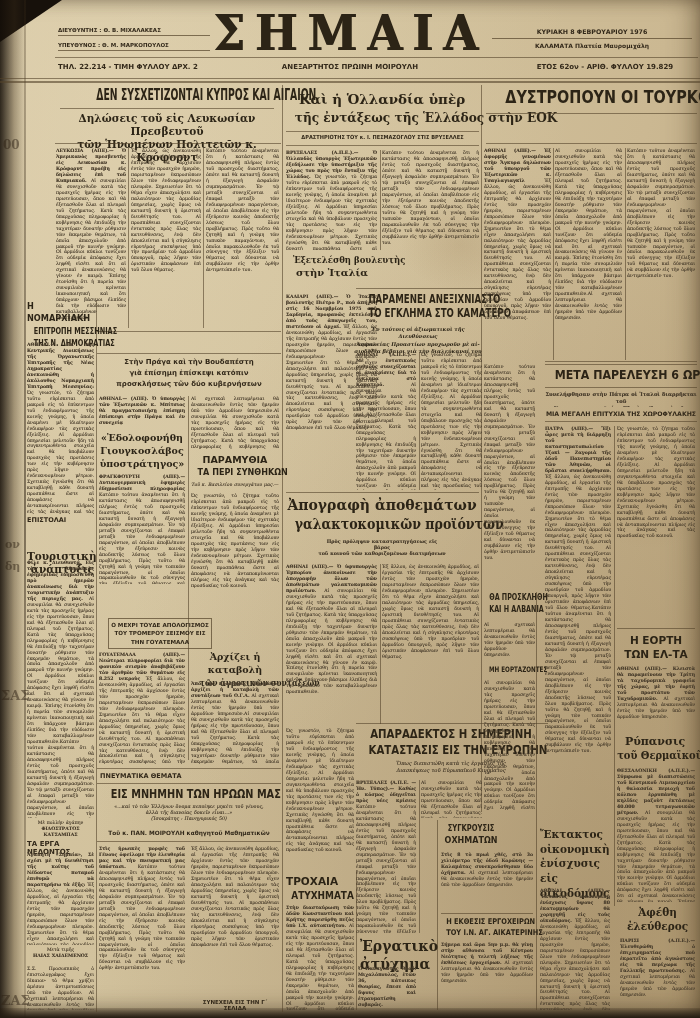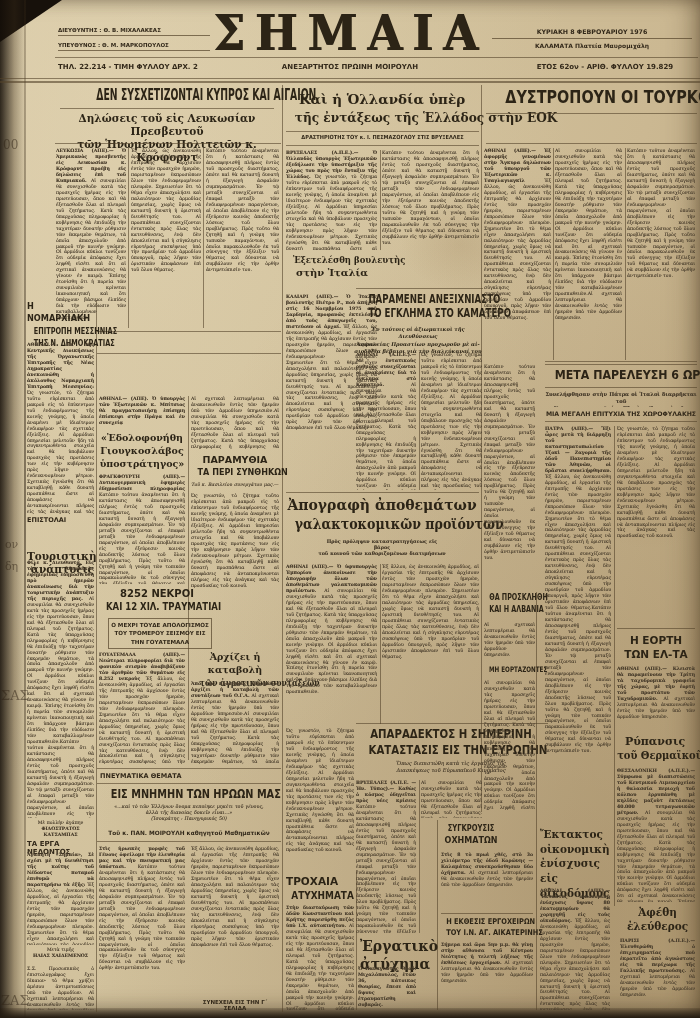--- a/index.html
+++ b/index.html
@@ -20,21 +20,21 @@
   .nw{white-space:nowrap;}
   .cx62{transform:scaleX(.62);transform-origin:center;}
   .cx75{transform:scaleX(.75);transform-origin:center;}
   .cx80{transform:scaleX(.80);transform-origin:center;}
   .cx85{transform:scaleX(.85);transform-origin:center;}
   .cx90{transform:scaleX(.90);transform-origin:center;}
   .rule{position:absolute;background:rgba(84,67,42,.6);}
   .vr{width:1px;}
   .hr{height:1px;}
   .kick{font-family:"DejaVu Sans",sans-serif;font-weight:bold;color:#33291a;}
-  .subtle{color:rgba(45,33,20,.5);font-family:"DejaVu Serif",serif;font-weight:normal;}
+  .subtle{color:rgba(45,33,20,.5);font-family:"DejaVu Serif",serif;font-weight:bold;}
   .stain{position:absolute;border-radius:50%;pointer-events:none;}
 </style>
 </head>
 <body>
 
 <div id="page">
 
   <div class="abs" style="left:0;top:0;width:0;height:0;border-top:42px solid #17110b;border-right:62px solid transparent;"></div>
   <div class="abs" style="left:0;top:0;width:26px;height:1018px;background:linear-gradient(90deg,rgba(20,14,8,.85),rgba(60,45,25,.35) 55%,rgba(0,0,0,0));"></div>
   <div class="abs" style="left:24px;top:0;width:2px;height:1018px;background:linear-gradient(180deg,rgba(60,45,25,.25),rgba(40,28,14,.5),rgba(60,45,25,.2));"></div>
@@ -113,42 +113,43 @@
   <div class="rule hr" style="left:486px;top:113px;width:211px;"></div>
   <div class="rule hr" style="left:486px;top:143px;width:211px;"></div>
   <div class="abs bodytext" style="left:484px;top:148px;width:67px;height:212px;"><span class="ld">ΑΘΗΝΑΙ (ΑΠΕ).— Ἐξ ἀφορμῆς γενομένων στὴν Ἄγκυρα δηλώσεων τοῦ ὑπουργοῦ τῶν Ἐξωτερικῶν κ. Τσαγλαγιαγκὶλ </span><span>Ἐξ ἄλλου, ὡς ἀνεκοινώθη ἁρμοδίως, αἱ ἐργασίαι τῆς ἐπιτροπῆς θὰ ἀρχίσουν ἐντὸς τῶν προσεχῶν ἡμερῶν, παρισταμένων ἐκπροσώπων ὅλων τῶν ἐνδιαφερομένων πλευρῶν. Σημειωτέον ὅτι τὸ θέμα εἶχεν ἀπασχολήσει καὶ παλαιότερον τὰς ἁρμοδίας ὑπηρεσίας, χωρὶς ὅμως νὰ καταστῇ δυνατὴ ἡ ὁριστικὴ διευθέτησίς του. Αἱ προσπάθειαι συνεχίζονται ἐντατικῶς πρὸς ὅλας τὰς κατευθύνσεις, ἐνῷ δὲν ἀποκλείεται καὶ ἡ σύγκλησις εὐρυτέρας συσκέψεως ὑπὸ τὴν προεδρίαν τοῦ ἁρμοδίου ὑπουργοῦ, πρὸς λῆψιν τῶν ὁριστικῶν ἀποφάσεων ἐπὶ τοῦ ὅλου θέματος.</span></div>
   <div class="abs bodytext" style="left:555px;top:148px;width:67px;height:212px;"><span>Αἱ συνομιλίαι θὰ συνεχισθοῦν κατὰ τὰς προσεχεῖς ἡμέρας εἰς τὴν πρωτεύουσαν, ὅπου καὶ θὰ ἐξετασθοῦν ὅλαι αἱ πλευραὶ τοῦ ζητήματος. Κατὰ τὰς ὑπαρχούσας πληροφορίας ἡ κυβέρνησις θὰ ἐπιδιώξῃ τὴν ταχυτέραν δυνατὴν ρύθμισιν τῶν ἐκκρεμῶν θεμάτων, τὰ ὁποῖα ἀπασχολοῦν ἀπὸ μακροῦ τὴν κοινὴν γνώμην. Οἱ ἁρμόδιοι κύκλοι τονίζουν ὅτι οὐδεμία ἀπόφασις ἔχει ληφθῆ εἰσέτι καὶ ὅτι αἱ σχετικαὶ ἀνακοινώσεις θὰ γίνουν ἐν καιρῷ. Ἐπίσης ἐτονίσθη ὅτι ἡ πορεία τῶν συνομιλιῶν κρίνεται ἱκανοποιητικὴ καὶ ὅτι ὑπάρχουν βάσιμοι ἐλπίδες διὰ τὴν εὐόδωσιν τῶν καταβαλλομένων προσπαθειῶν.</span><span>Αἱ σχετικαὶ λεπτομέρειαι θὰ ἀνακοινωθοῦν ἐντὸς τῶν ἡμερῶν ὑπὸ τῶν ἁρμοδίων ὑπηρεσιῶν.</span></div>
   <div class="abs bodytext" style="left:627px;top:148px;width:68px;height:212px;"><span>Κατόπιν τούτου ἀναμένεται ὅτι ἡ κατάστασις θὰ ἀποσαφηνισθῇ πλήρως ἐντὸς τοῦ προσεχοῦς διαστήματος, ὁπότε καὶ θὰ καταστῇ δυνατὴ ἡ ἐξαγωγὴ ἀσφαλῶν συμπερασμάτων. Ἐν τῷ μεταξὺ συνεχίζονται αἱ ἐπαφαὶ μεταξὺ τῶν ἐνδιαφερομένων παραγόντων, αἱ ὁποῖαι ἀποβλέπουν εἰς τὴν ἐξεύρεσιν κοινῶς ἀποδεκτῆς λύσεως τοῦ ὅλου προβλήματος. Πρὸς τοῦτο θὰ ζητηθῇ καὶ ἡ γνώμη τῶν τοπικῶν παραγόντων, οἱ ὁποῖοι παρακολουθοῦν ἐκ τοῦ σύνεγγυς τὴν ἐξέλιξιν τοῦ θέματος καὶ δύνανται νὰ συμβάλουν εἰς τὴν ὀρθὴν ἀντιμετώπισίν του.</span></div>
   <div class="rule vr" style="left:553px;top:148px;height:212px;"></div>
   <div class="rule vr" style="left:625px;top:148px;height:212px;"></div>
 
   <div class="rule hr" style="left:97px;top:331px;width:184px;"></div>
   <div class="rule hr" style="left:97px;top:353px;width:184px;"></div>
+  <div class="abs kick ctr" style="left:99px;top:357px;width:180px;font-size:7px;line-height:1.6;">
+    <div>Στὴν Πράγα καὶ τὴν Βουδαπέστη</div>
+      <div>γιὰ ἐπίσημη ἐπίσκεψι κατόπιν</div>
+      <div>προσκλήσεως τῶν δύο κυβερνήσεων</div>
+  </div>
   <div class="abs bodytext" style="left:99px;top:396px;width:86px;height:32px;"><span class="ld">ΑΘΗΝΑΙ.— (ΑΠΕ). Ὁ ὑπουργὸς τῶν Ἐξωτερικῶν κ. Μπίτσιος θὰ πραγματοποιήσῃ ἐπίσημη ἐπίσκεψι στὴν Πράγα καὶ ἐν συνεχείᾳ </span></div>
   <div class="abs bodytext" style="left:191px;top:396px;width:88px;height:54px;"><span>Αἱ σχετικαὶ λεπτομέρειαι θὰ ἀνακοινωθοῦν ἐντὸς τῶν ἡμερῶν ὑπὸ τῶν ἁρμοδίων ὑπηρεσιῶν.</span><span>Αἱ συνομιλίαι θὰ συνεχισθοῦν κατὰ τὰς προσεχεῖς ἡμέρας εἰς τὴν πρωτεύουσαν, ὅπου καὶ θὰ ἐξετασθοῦν ὅλαι αἱ πλευραὶ τοῦ ζητήματος. Κατὰ τὰς ὑπαρχούσας πληροφορίας ἡ κυβέρνησις θὰ ἐπιδιώξῃ τὴν ταχυτέραν δυνατὴν ρύθμισιν τῶν ἐκκρεμῶν θεμάτων, τὰ ὁποῖα ἀπασχολοῦν ἀπὸ μακροῦ τὴν κοινὴν γνώμην. Οἱ ἁρμόδιοι κύκλοι τονίζουν ὅτι οὐδεμία ἀπόφασις ἔχει ληφθῆ εἰσέτι καὶ ὅτι αἱ σχετικαὶ ἀνακοινώσεις θὰ γίνουν ἐν καιρῷ. Ἐπίσης ἐτονίσθη ὅτι ἡ πορεία τῶν συνομιλιῶν κρίνεται ἱκανοποιητικὴ καὶ ὅτι ὑπάρχουν βάσιμοι ἐλπίδες διὰ τὴν εὐόδωσιν τῶν καταβαλλομένων προσπαθειῶν.</span></div>
   <div class="rule vr" style="left:188px;top:396px;height:364px;"></div>
 
   <div class="abs h-serif ctr" style="left:99px;top:432px;width:86px;font-size:9.5px;line-height:1.35;">
     <div>«Ἐδολοφονήθη</div>
       <div>Γιουγκοσλάβος</div>
       <div>ὑποστράτηγος»</div>
   </div>
   <div class="abs bodytext" style="left:99px;top:474px;width:86px;height:110px;"><span class="ld">ΦΡΑΓΚΦΟΥΡΤΗ (ΑΠΕ).— Δυτικογερμανικὴ ἐφημερὶς ἐδημοσίευσε πληροφορίας </span><span>Κατόπιν τούτου ἀναμένεται ὅτι ἡ κατάστασις θὰ ἀποσαφηνισθῇ πλήρως ἐντὸς τοῦ προσεχοῦς διαστήματος, ὁπότε καὶ θὰ καταστῇ δυνατὴ ἡ ἐξαγωγὴ ἀσφαλῶν συμπερασμάτων. Ἐν τῷ μεταξὺ συνεχίζονται αἱ ἐπαφαὶ μεταξὺ τῶν ἐνδιαφερομένων παραγόντων, αἱ ὁποῖαι ἀποβλέπουν εἰς τὴν ἐξεύρεσιν κοινῶς ἀποδεκτῆς λύσεως τοῦ ὅλου προβλήματος. Πρὸς τοῦτο θὰ ζητηθῇ καὶ ἡ γνώμη τῶν τοπικῶν παραγόντων, οἱ ὁποῖοι παρακολουθοῦν ἐκ τοῦ σύνεγγυς τὴν ἐξέλιξιν τοῦ θέματος καὶ δύνανται νὰ συμβάλουν εἰς τὴν ὀρθὴν ἀντιμετώπισίν του.</span></div>
 
   <div class="abs h-sans ctr" style="left:191px;top:454px;width:88px;font-size:9.5px;line-height:1.3;">
     <div>ΠΑΡΑΜΥΘΙΑ</div>
       <div class="nw cx85">ΤΑ ΠΕΡΙ ΣΥΝΘΗΚΩΝ</div>
   </div>
   <div class="abs bodytext ctr" style="left:191px;top:482px;width:88px;height:8px;font-style:italic;"><span>Τοῦ κ. Βασιλείου συνεργάτου μας.— </span></div>
   <div class="abs bodytext" style="left:191px;top:493px;width:88px;height:152px;"><span>Ὡς γνωστόν, τὸ ζήτημα τοῦτο εὑρίσκεται ἀπὸ μακροῦ εἰς τὸ ἐπίκεντρον τοῦ ἐνδιαφέροντος τῆς κοινῆς γν­ώμης, ἡ ὁποία ἀναμένει μὲ ἰδιαίτερον ἐνδιαφέρον τὰς σχετικὰς ἐξελίξεις. Αἱ ἁρμόδιαι ὑπηρεσίαι μελετοῦν ἤδη τὰ συγκεντρωθέντα στοιχεῖα καὶ θὰ ὑποβάλουν προσεχῶς τὰς προτάσεις των εἰς τὴν κυβέρνησιν πρὸς λῆψιν τῶν ἐνδεικνυομένων μέτρων. Σχετικῶς ἐγνώσθη ὅτι θὰ καταβληθῇ κάθε δυνατὴ προσπάθεια ὥστε αἱ ἀποφάσεις νὰ ἀνταποκρίνωνται πλήρως εἰς τὰς ἀνάγκας καὶ τὰς προσδοκίας τοῦ κοινοῦ.</span></div>
 
-  <div class="abs h-sans ctr" style="left:97px;top:588px;width:120px;font-size:10px;line-height:1.25;">
-    <div>8252 ΝΕΚΡΟΙ</div>
-      <div class="nw cx85">ΚΑΙ 12 ΧΙΛ. ΤΡΑΥΜΑΤΙΑΙ</div>
-  </div>
   <div class="abs kick ctr" style="left:108px;top:618px;width:98px;font-size:5.6px;line-height:1.5;border:1px solid rgba(84,67,42,.7);padding:2px;"><span>Ο ΜΕΧΡΙ ΤΟΥΔΕ ΑΠΟΛΟΓΙΣΜΟΣ ΤΟΥ ΤΡΟΜΕΡΟΥ ΣΕΙΣΜΟΥ ΕΙΣ ΤΗΝ ΓΟΥΑΤΕΜΑΛΑ</span></div>
   <div class="abs bodytext" style="left:99px;top:652px;width:86px;height:112px;"><span class="ld">ΓΟΥΑΤΕΜΑΛΑ (ΑΠΕ).— Νεώτεραι πληροφορίαι διὰ τὸν φονικὸν σεισμὸν ἀναβιβάζουν τὸν ἀριθμὸν τῶν θυμάτων εἰς 8.252 νεκροὺς </span><span>Ἐξ ἄλλου, ὡς ἀνεκοινώθη ἁρμοδίως, αἱ ἐργασίαι τῆς ἐπιτροπῆς θὰ ἀρχίσουν ἐντὸς τῶν προσεχῶν ἡμερῶν, παρισταμένων ἐκπροσώπων ὅλων τῶν ἐνδιαφερομένων πλευρῶν. Σημειωτέον ὅτι τὸ θέμα εἶχεν ἀπασχολήσει καὶ παλαιότερον τὰς ἁρμοδίας ὑπηρεσίας, χωρὶς ὅμως νὰ καταστῇ δυνατὴ ἡ ὁριστικὴ διευθέτησίς του. Αἱ προσπάθειαι συνεχίζονται ἐντατικῶς πρὸς ὅλας τὰς κατευθύνσεις, ἐνῷ δὲν ἀποκλείεται καὶ ἡ σύγκλησις εὐρυτέρας συσκέψεως ὑπὸ τὴν προεδρίαν τοῦ ἁρμοδίου ὑπουργοῦ, πρὸς λῆψιν τῶν ὁριστικῶν ἀποφάσεων ἐπὶ τοῦ ὅλου θέματος.</span></div>
 
   <div class="abs h-serif ctr" style="left:191px;top:651px;width:88px;font-size:9.5px;line-height:1.35;">
     <div>Ἀρχίζει ἡ καταβολὴ</div>
       <div class="nw cx80">τῶν ἀγροτικῶν συντάξεων</div>
   </div>
   <div class="abs bodytext" style="left:191px;top:681px;width:88px;height:83px;"><span class="ld">Ἀπὸ τῆς προσεχοῦς ἑβδομάδος ἀρχίζει ἡ καταβολὴ τῶν συντάξεων τοῦ Ο.Γ.Α. </span><span>Αἱ σχετικαὶ λεπτομέρειαι θὰ ἀνακοινωθοῦν ἐντὸς τῶν ἡμερῶν ὑπὸ τῶν ἁρμοδίων ὑπηρεσιῶν.</span><span>Αἱ συνομιλίαι θὰ συνεχισθοῦν κατὰ τὰς προσεχεῖς ἡμέρας εἰς τὴν πρωτεύουσαν, ὅπου καὶ θὰ ἐξετασθοῦν ὅλαι αἱ πλευραὶ τοῦ ζητήματος. Κατὰ τὰς ὑπαρχούσας πληροφορίας ἡ κυβέρνησις θὰ ἐπιδιώξῃ τὴν ταχυτέραν δυνατὴν ρύθμισιν τῶν ἐκκρεμῶν θεμάτων, τὰ ὁποῖα ἀπασχολοῦν ἀπὸ μακροῦ τὴν κοινὴν γνώμην. Οἱ ἁρμόδιοι κύκλοι τονίζουν ὅτι οὐδεμία ἀπόφασις ἔχει ληφθῆ εἰσέτι καὶ ὅτι αἱ σχετικαὶ ἀνακοινώσεις θὰ γίνουν ἐν καιρῷ. Ἐπίσης ἐτονίσθη ὅτι ἡ πορεία τῶν συνομιλιῶν κρίνεται ἱκανοποιητικὴ καὶ ὅτι ὑπάρχουν βάσιμοι ἐλπίδες διὰ τὴν εὐόδωσιν τῶν καταβαλλομένων προσπαθειῶν.</span></div>
 
   <div class="rule hr" style="left:97px;top:768px;width:184px;"></div>

